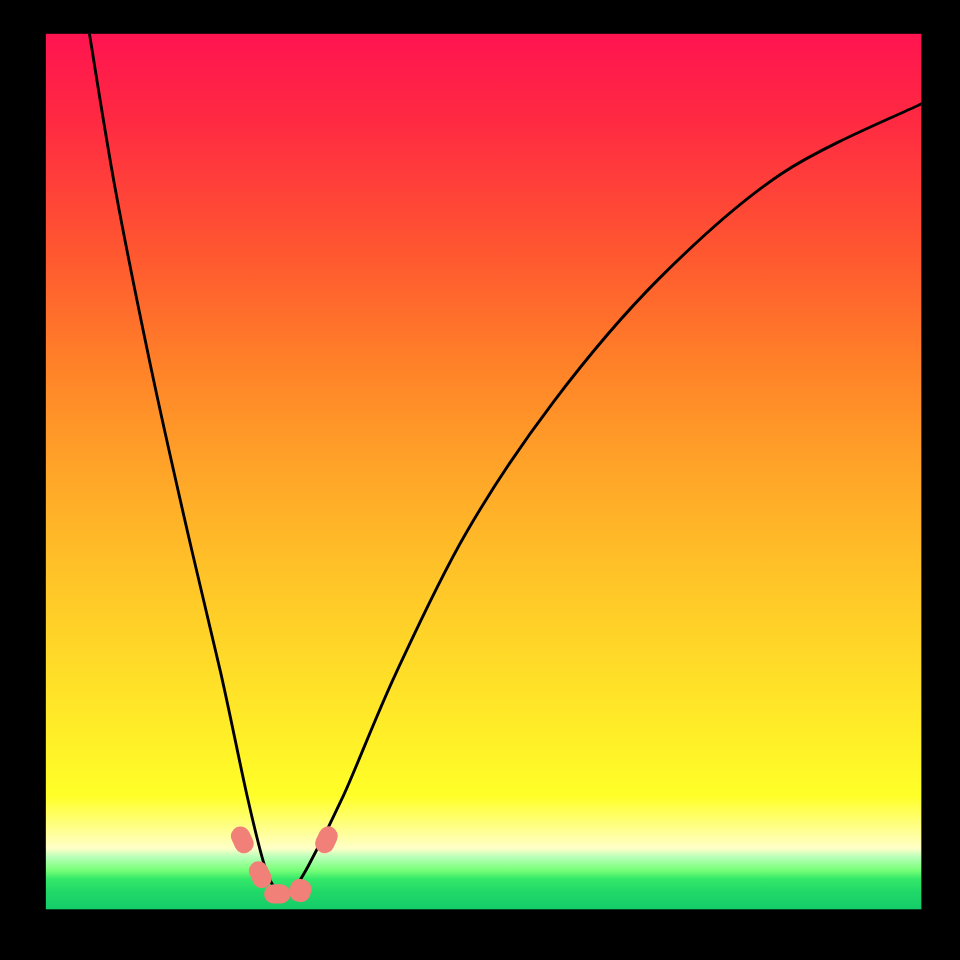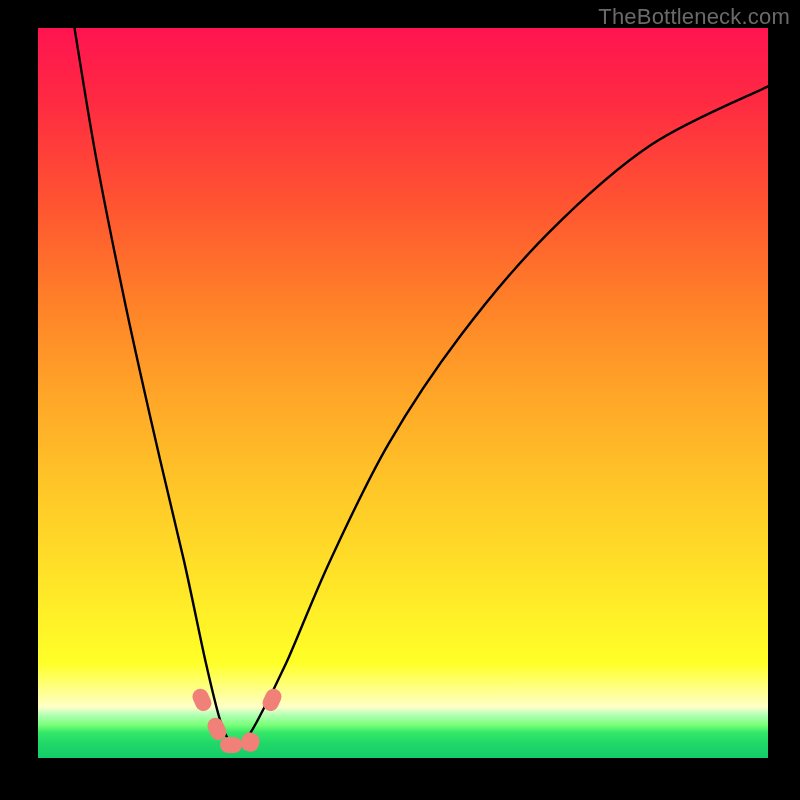--- a/index.html
+++ b/index.html
@@ -68,21 +68,20 @@
     right: 10px;
     color: #6a6a6a;
     font-size: 22px;
     letter-spacing: 0.2px;
   }
 </style>
 </head>
 <body>
 
 <div class="frame">
-  <div class="watermark">TheBottleneck.com</div>
   <div class="plot">
     <div class="gradient"></div>
     <svg class="curve-svg" viewBox="0 0 730 730" preserveAspectRatio="none">
       <path id="curve-path" fill="none" stroke="#000" stroke-width="2.4" stroke-linecap="round" d="M 36.5 0 C 40.15 21.900000000000016, 49.88333333333333 85.16666666666677, 58.4 131.4000000000001 C 66.91666666666666 177.6333333333334, 77.86666666666666 231.16666666666666, 87.6 277.4 C 97.33333333333333 323.6333333333333, 107.06666666666666 366.2166666666667, 116.8 408.8 C 126.53333333333333 451.3833333333333, 137.48333333333332 495.1833333333333, 146 532.9 C 154.51666666666668 570.6166666666667, 161.81666666666666 608.3333333333334, 167.9 635.1 C 173.98333333333335 661.8666666666667, 178.24166666666667 680.1166666666667, 182.5 693.5 C 186.75833333333333 706.8833333333333, 189.8 711.75, 193.45000000000002 715.4 C 197.10000000000002 719.05, 200.14166666666668 719.05, 204.4 715.4 C 208.65833333333333 711.75, 211.7 706.8833333333333, 219 693.5 C 226.3 680.1166666666667, 236.03333333333336 661.8666666666667, 248.20000000000002 635.1 C 260.3666666666667 608.3333333333334, 274.9666666666667 569.4, 292 532.9 C 309.0333333333333 496.4, 328.5 453.81666666666666, 350.4 416.1 C 372.29999999999995 378.3833333333334, 396.6333333333333 341.8833333333334, 423.4 306.6 C 450.16666666666663 271.31666666666666, 479.3666666666666 236.0333333333333, 510.99999999999994 204.39999999999998 C 542.6333333333332 172.76666666666665, 576.6999999999999 141.1333333333334, 613.1999999999999 116.80000000000007 C 649.6999999999999 92.46666666666674, 710.5333333333333 68.13333333333333, 730 58.39999999999998"></path>
     </svg>
     <div id="markers">
         <div class="marker" style="left: 164.25px; top: 671.6px; width: 16.06px; height: 23.36px; transform: translate(-50%, -50%) rotate(-25deg);"></div>
         <div class="marker" style="left: 178.85px; top: 700.8px; width: 16.06px; height: 23.36px; transform: translate(-50%, -50%) rotate(-25deg);"></div>
         <div class="marker" style="left: 193.45px; top: 716.86px; width: 21.9px; height: 16.06px; transform: translate(-50%, -50%) rotate(0deg);"></div>
         <div class="marker" style="left: 211.7px; top: 713.94px; width: 17.52px; height: 18.98px; transform: translate(-50%, -50%) rotate(15deg);"></div>

